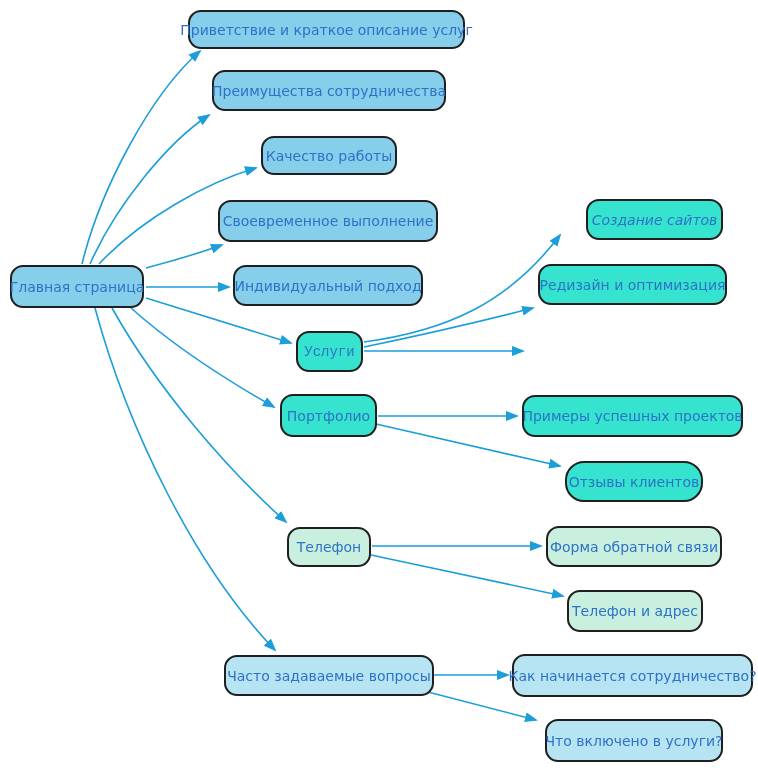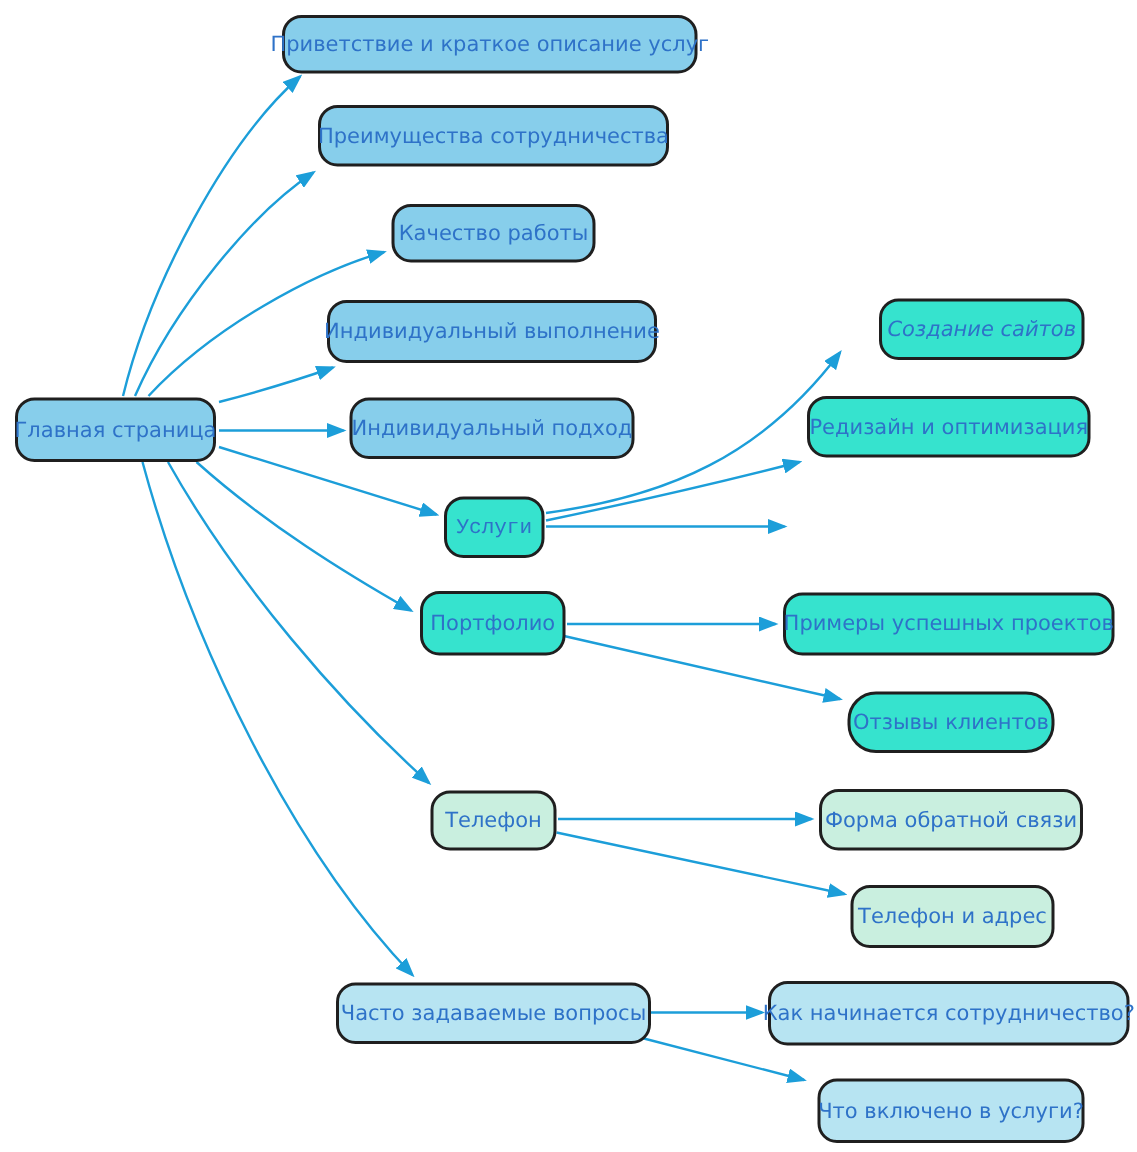--- a/index.html
+++ b/index.html
@@ -76,21 +76,21 @@
     <path class="edge" marker-end="url(#arrow)" d="M 372,546 L 541,546"></path>
     <path class="edge" marker-end="url(#arrow)" d="M 371,555 L 563,596"></path>
     <path class="edge" marker-end="url(#arrow)" d="M 434,675 L 508,675"></path>
     <path class="edge" marker-end="url(#arrow)" d="M 428,692 L 536,720"></path>
   </svg>
 
   <div class="node fill-skyblue" style="left:10px;  top:265px; width:134px; height:43px;">Главная страница</div>
   <div class="node fill-skyblue" style="left:188px; top:10px;  width:277px; height:39px;">Приветствие и краткое описание услуг</div>
   <div class="node fill-skyblue" style="left:212px; top:70px;  width:234px; height:41px;">Преимущества сотрудничества</div>
   <div class="node fill-skyblue" style="left:261px; top:136px; width:136px; height:39px;">Качество работы</div>
-  <div class="node fill-skyblue" style="left:218px; top:200px; width:220px; height:42px;">Индивидуальный выполнение</div>
+  <div class="node fill-skyblue" style="left:218px; top:200px; width:220px; height:42px;">Своевременное выполнение</div>
   <div class="node fill-skyblue" style="left:233px; top:265px; width:190px; height:41px;">Индивидуальный подход</div>
   <div class="node fill-turquoise" style="left:296px; top:331px; width:67px;  height:41px;font-family:Liberation Mono, monospace;">Услуги</div>
   <div class="node fill-turquoise" style="left:586px; top:199px; width:137px; height:41px;font-style:italic;">Создание сайтов</div>
   <div class="node fill-turquoise" style="left:538px; top:264px; width:189px; height:41px;">Редизайн и оптимизация</div>
   <div class="node fill-turquoise" style="left:280px; top:394px; width:97px;  height:43px;">Портфолио</div>
   <div class="node fill-turquoise" style="left:522px; top:395px; width:221px; height:42px;">Примеры успешных проектов</div>
   <div class="node fill-turquoise" style="left:565px; top:461px; width:138px; height:41px;border-radius:19px;">Отзывы клиентов</div>
   <div class="node fill-mint" style="left:287px; top:527px; width:84px;  height:40px;">Телефон</div>
   <div class="node fill-mint" style="left:546px; top:526px; width:176px; height:41px;">Форма обратной связи</div>
   <div class="node fill-mint" style="left:567px; top:590px; width:136px; height:42px;">Телефон и адрес</div>

